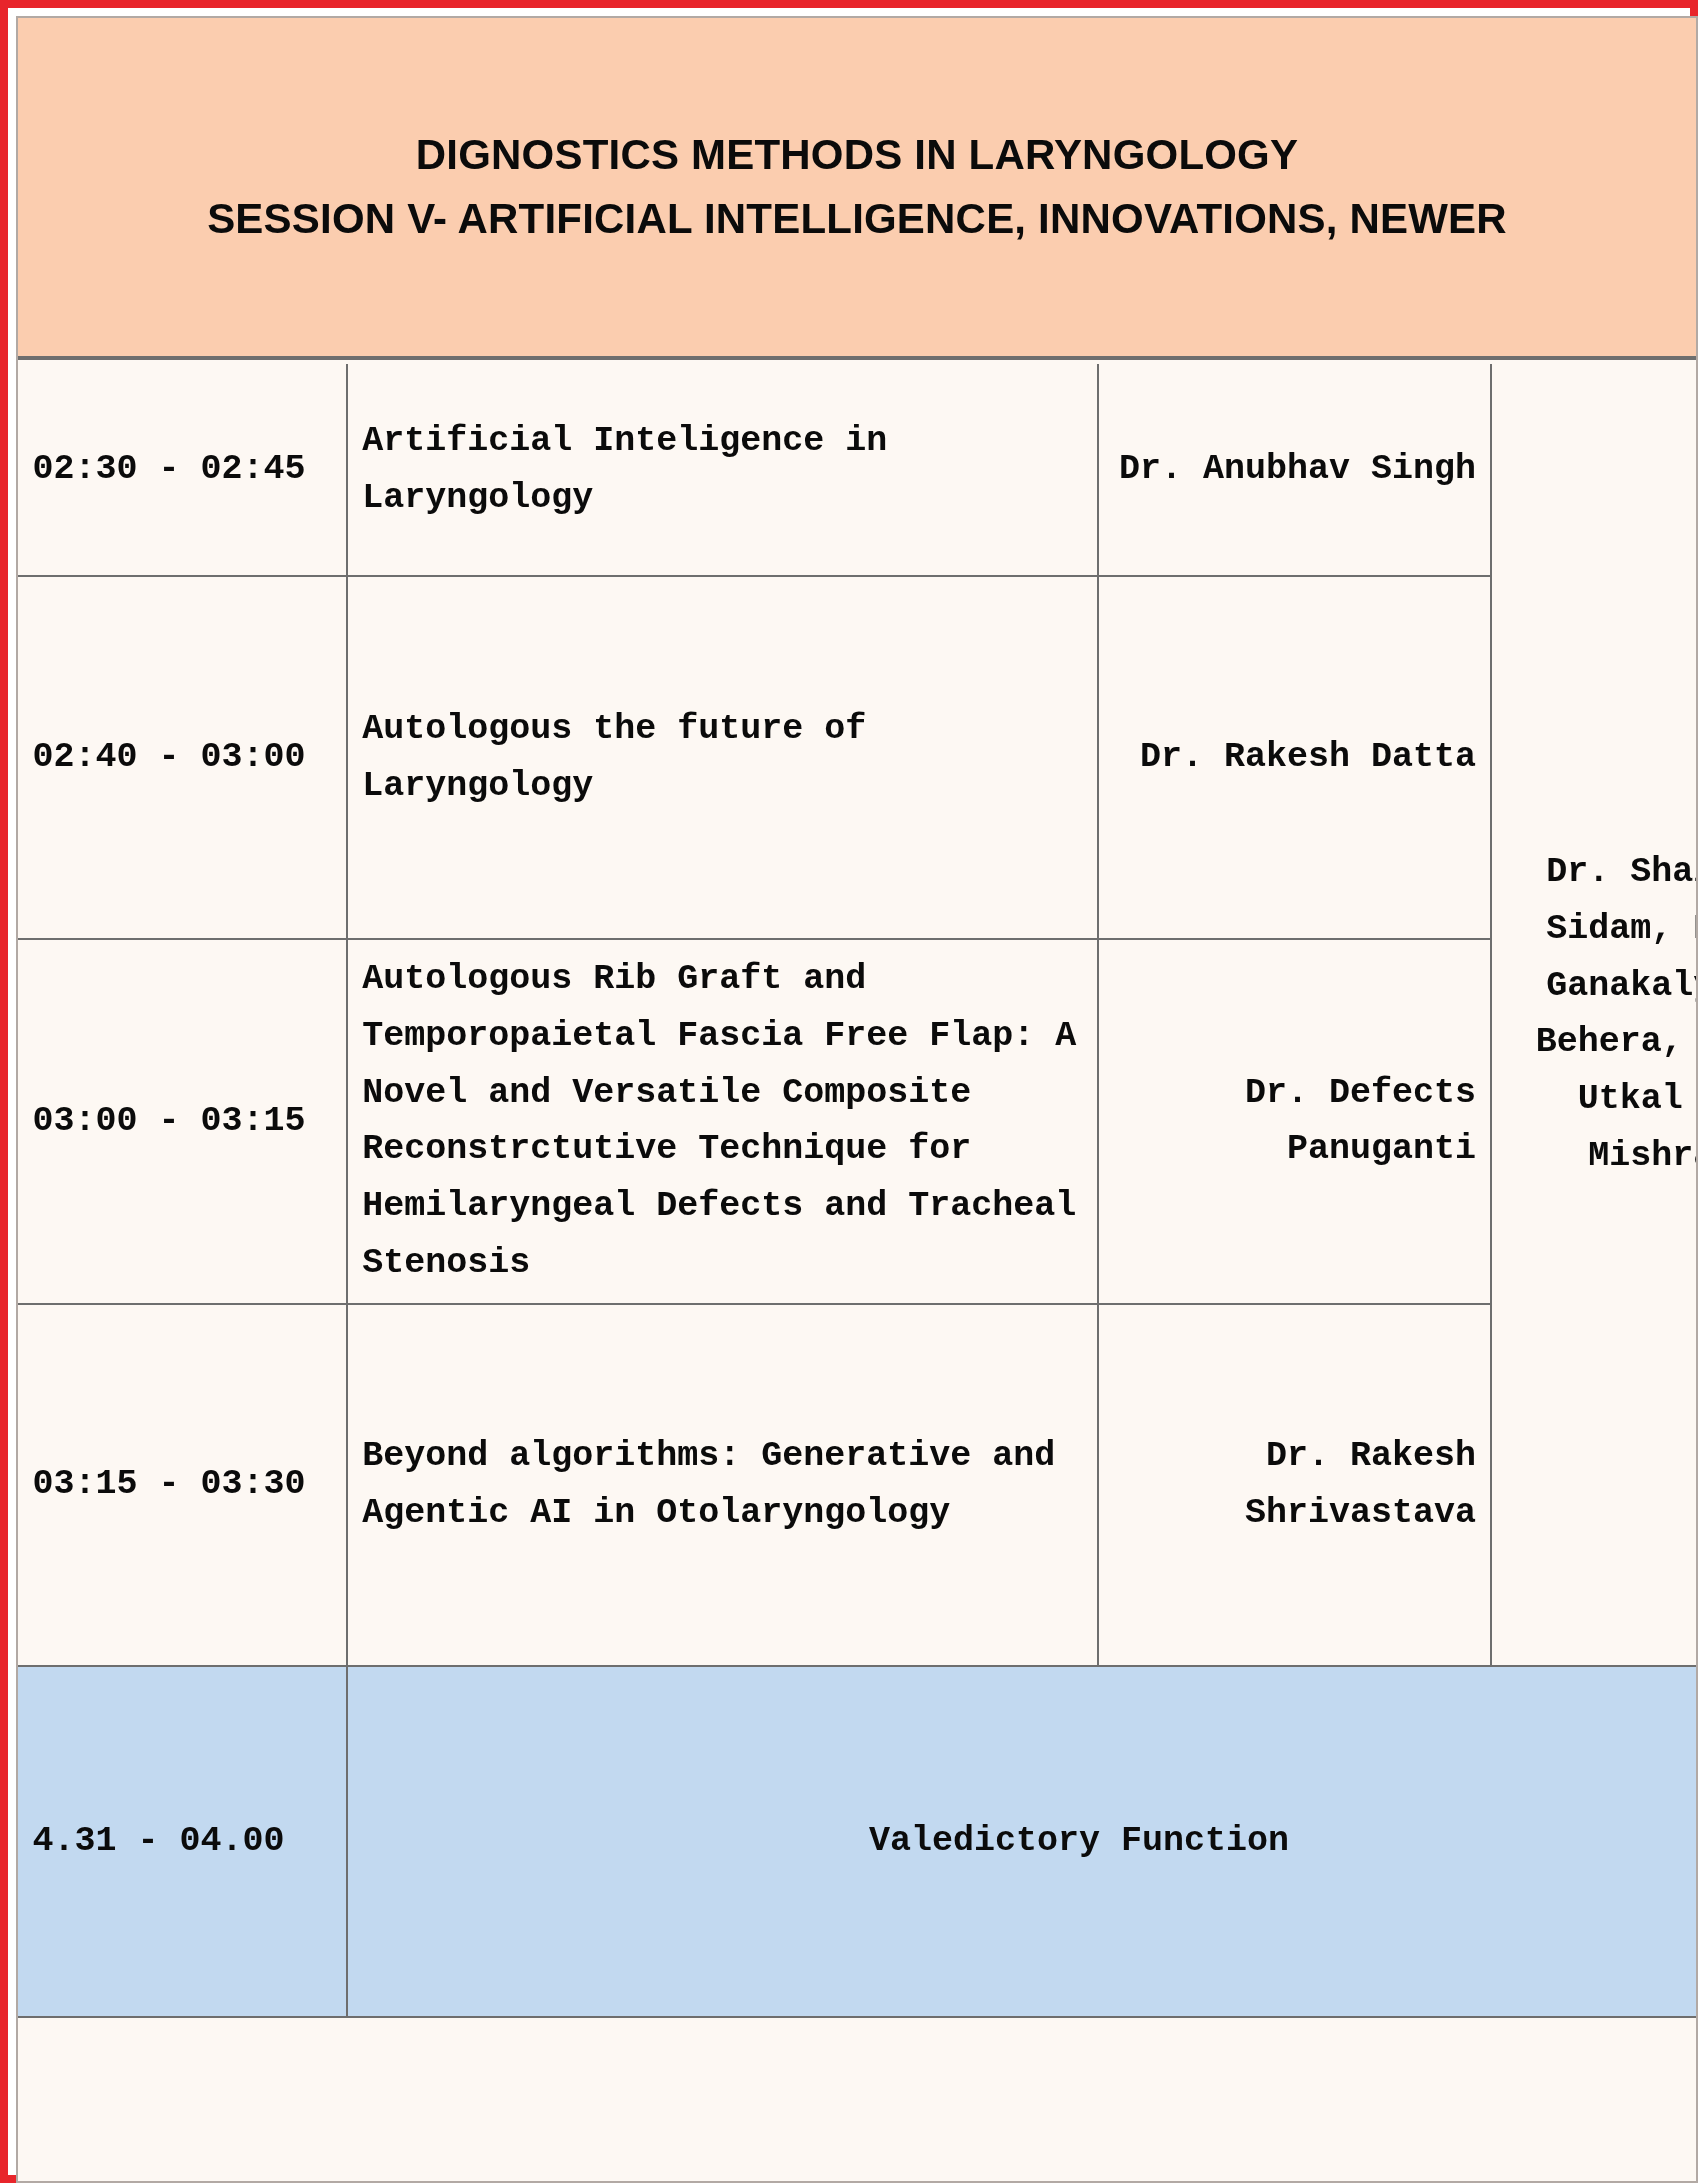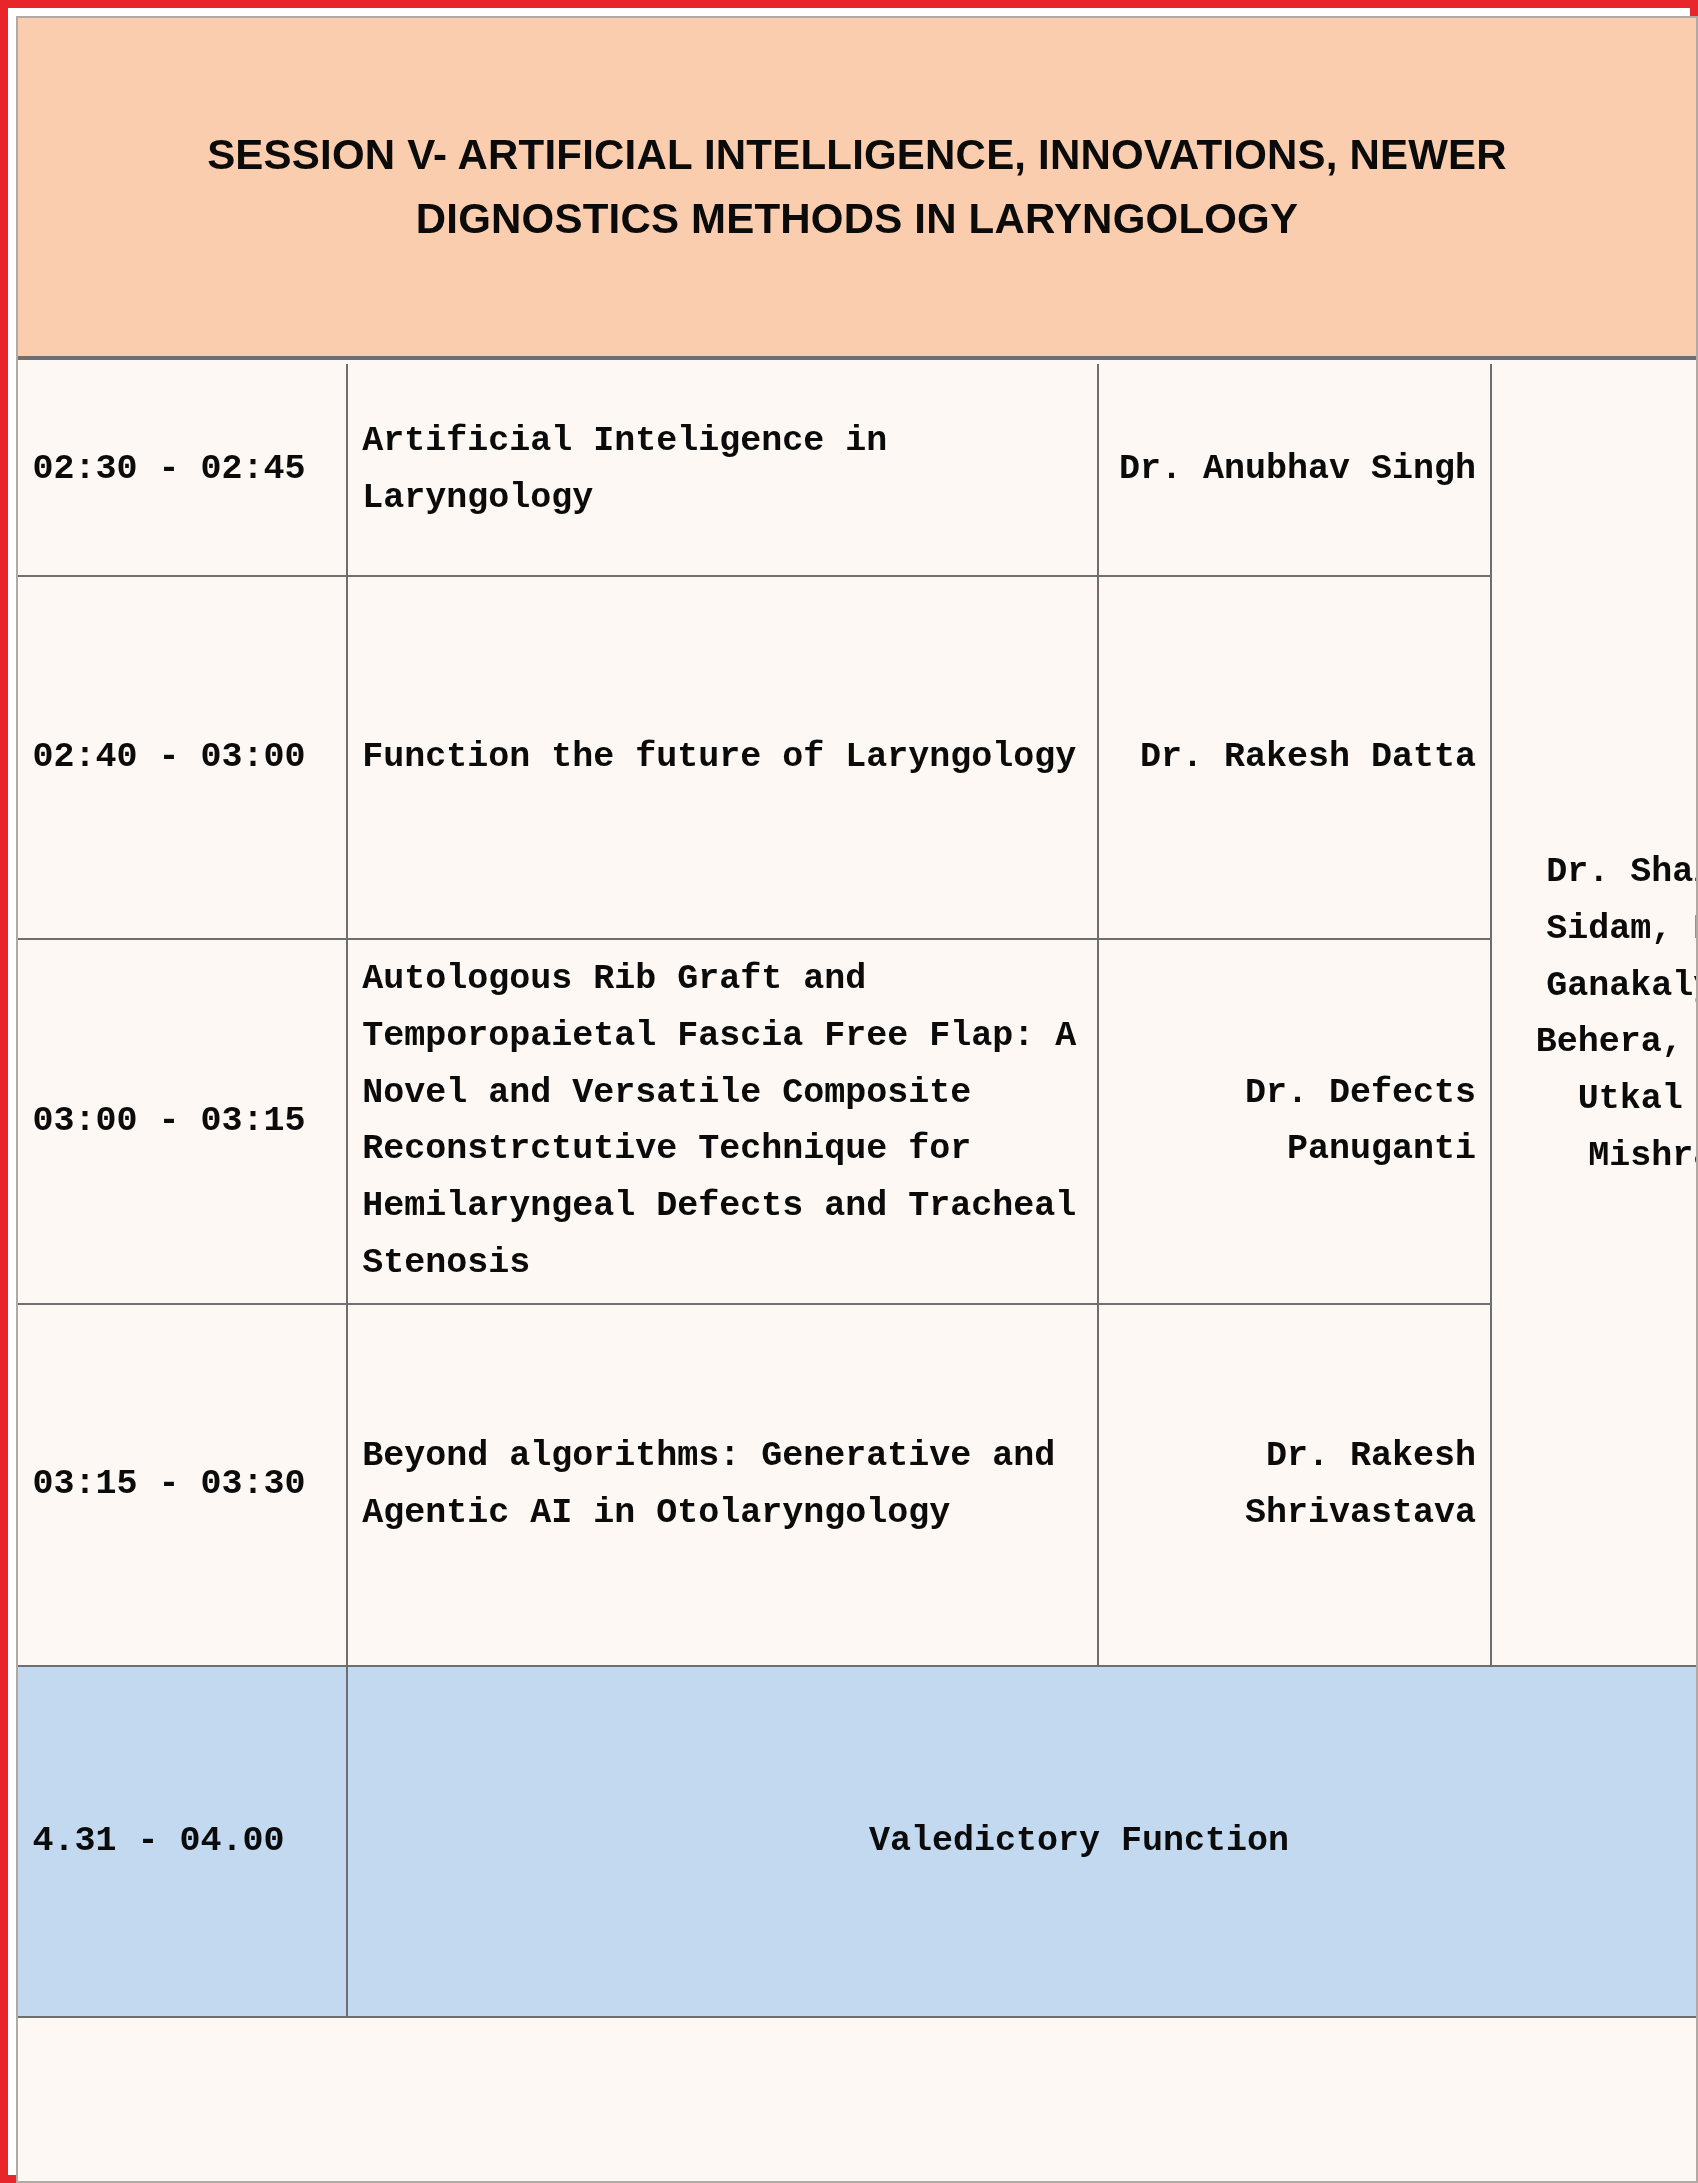--- a/index.html
+++ b/index.html
@@ -110,37 +110,37 @@
   }
 </style>
 </head>
 <body>
 
 <div class="frame">
   <div class="frame-inner">
 
     <div class="session-header">
       <div class="session-title">
+        <div>DIGNOSTICS METHODS IN LARYNGOLOGY</div>
         <div>SESSION V- ARTIFICIAL INTELLIGENCE, INNOVATIONS, NEWER</div>
-        <div>DIGNOSTICS METHODS IN LARYNGOLOGY</div>
       </div>
     </div>
 
     <table class="schedule-table">
       <tbody>
         <tr class="row-r1">
           <td class="col-time no-top">02:30 - 02:45</td>
           <td class="col-topic no-top">Artificial Inteligence in Laryngology</td>
           <td class="col-speaker no-top">Dr. Anubhav Singh</td>
           <td class="col-chair chair-cell no-top no-right" rowspan="4">Dr. Shaila Sidam, Dr. Ganakalyan Behera, Dr. Utkal P Mishra</td>
         </tr>
 
         <tr class="row-r2">
           <td class="col-time">02:40 - 03:00</td>
-          <td class="col-topic">Function the future of Laryngology</td>
+          <td class="col-topic">Autologous the future of Laryngology</td>
           <td class="col-speaker">Dr. Rakesh Datta</td>
         </tr>
 
         <tr class="row-r3">
           <td class="col-time">03:00 - 03:15</td>
           <td class="col-topic">Autologous Rib Graft and Temporopaietal Fascia Free Flap: A Novel and Versatile Composite Reconstrctutive Technique for Hemilaryngeal Defects and Tracheal Stenosis</td>
           <td class="col-speaker">Dr. Defects Panuganti</td>
         </tr>
 
         <tr class="row-r4">

